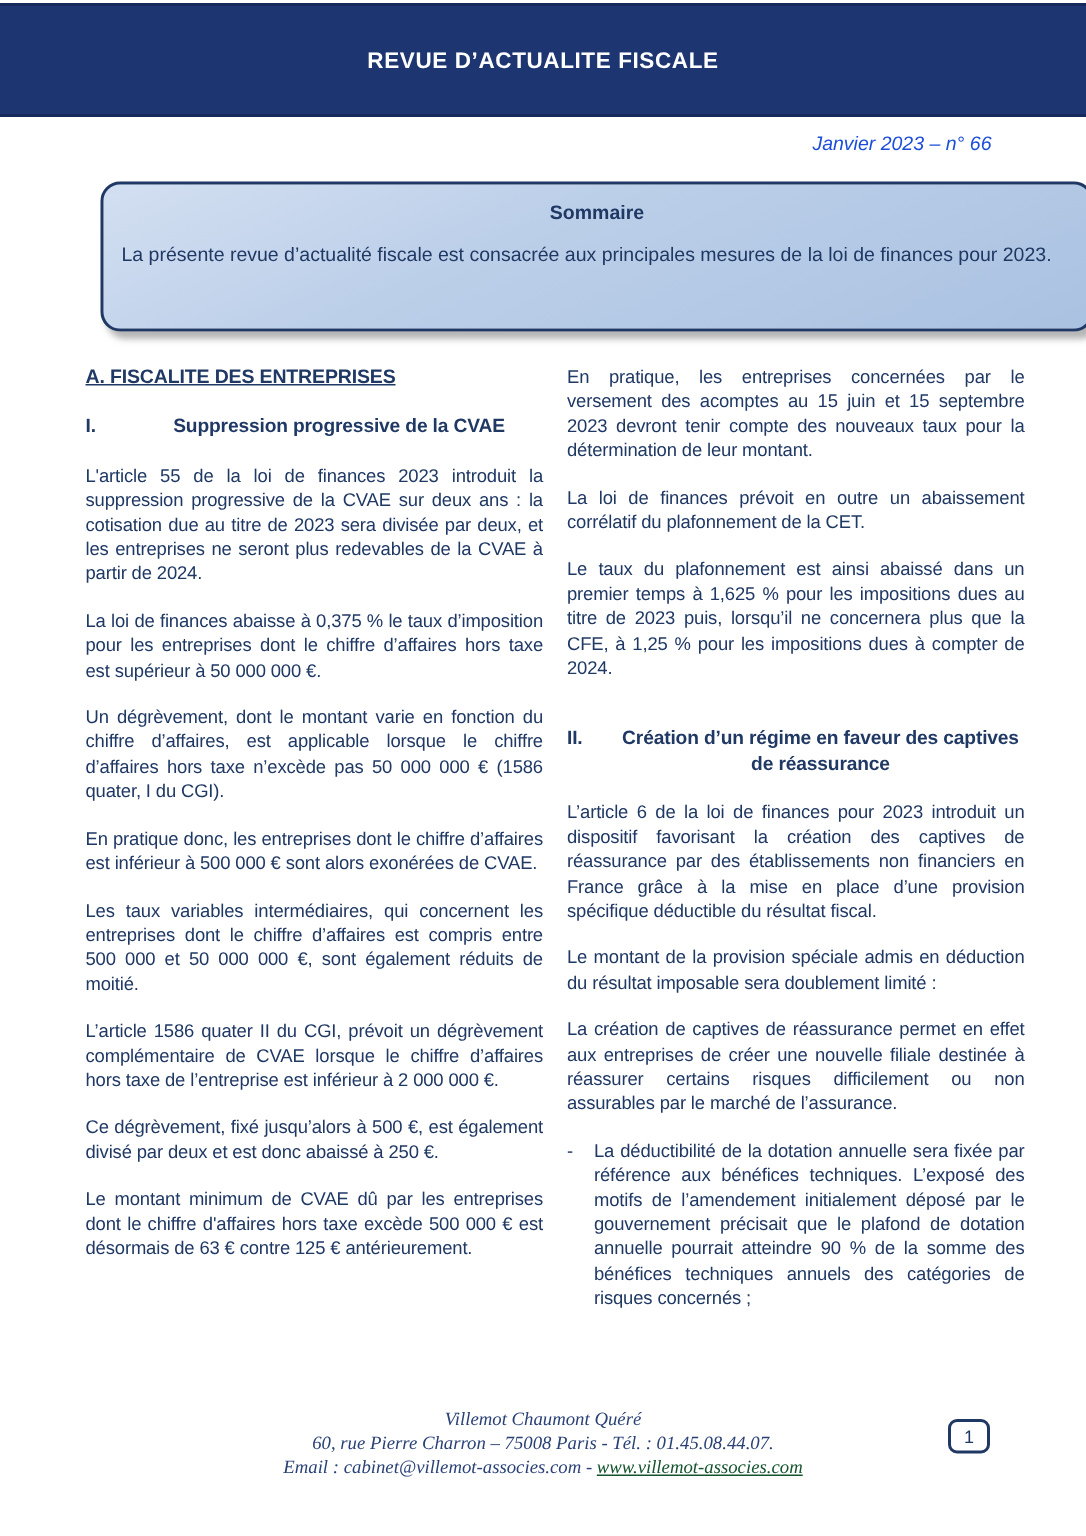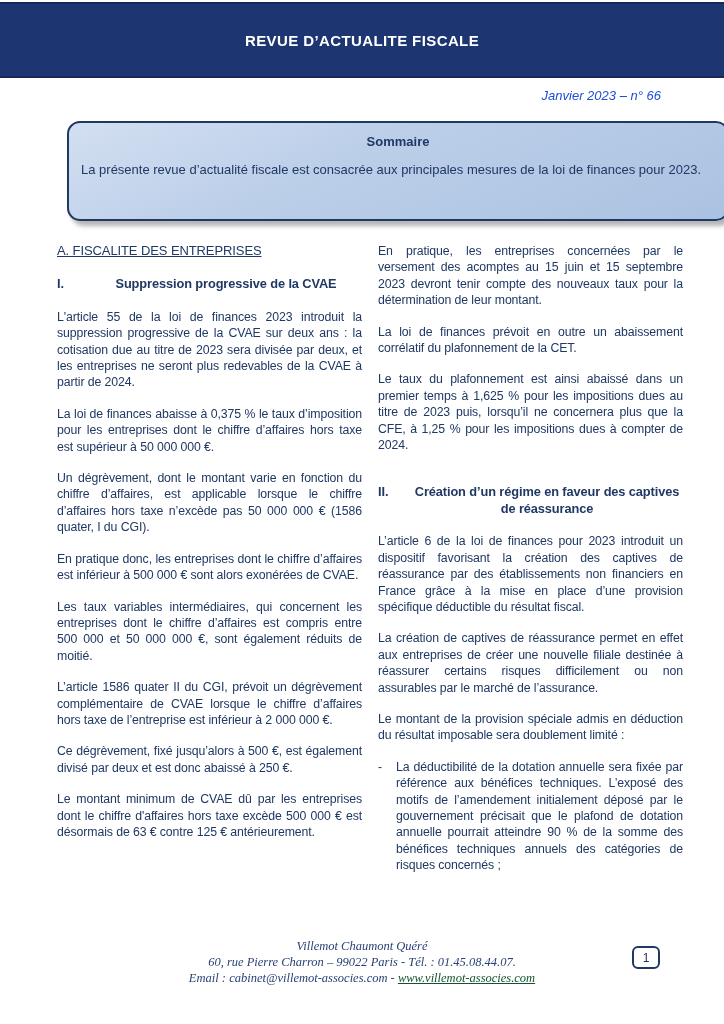--- a/index.html
+++ b/index.html
@@ -45,21 +45,21 @@
   
   .col{
     position:absolute;top:243px;width:305px;
     font-size:12.3px;line-height:16.4px;text-align:justify;
     letter-spacing:-.1px;
   }
   .col-left{left:57px;}
   .col-right{left:378px;}
   .para{margin:0 0 15px 0;}
   .section-heading{
-    font-weight:normal;text-decoration:underline;font-size:13px;
+    font-weight:bold;text-decoration:underline;font-size:13px;
     margin:0 0 17px 0;text-align:left;
   }
   .num-heading{
     display:flex;font-weight:bold;font-size:12.8px;margin:0 0 16px 0;text-align:left;
   }
   .num-heading .num{width:33px;flex:none;}
   .num-heading .htext{flex:1;text-align:center;}
   .spacer{height:16px;}
   .bullet-item{display:flex;margin:0 0 15px 0;}
   .bullet-item .dash{width:18px;flex:none;}
@@ -115,31 +115,31 @@
   <div class="col col-right">
     <p class="para">En pratique, les entreprises concernées par le versement des acomptes au 15&nbsp;juin et 15&nbsp;septembre 2023 devront tenir compte des nouveaux taux pour la détermination de leur montant.</p>
     <p class="para">La loi de finances prévoit en outre un abaissement corrélatif du plafonnement de la CET.</p>
     <p class="para">Le taux du plafonnement est ainsi abaissé dans un premier temps à 1,625&nbsp;% pour les impositions dues au titre de 2023 puis, lorsqu’il ne concernera plus que la CFE, à 1,25&nbsp;% pour les impositions dues à compter de 2024.</p>
     <div class="spacer"></div>
     <div class="num-heading">
       <span class="num">II.</span>
       <span class="htext">Création d’un régime en faveur des captives de réassurance</span>
     </div>
     <p class="para">L’article 6 de la loi de finances pour 2023 introduit un dispositif favorisant la création des captives de réassurance par des établissements non financiers en France grâce à la mise en place d’une provision spécifique déductible du résultat fiscal.</p>
+    <p class="para">Le montant de la provision spéciale admis en déduction du résultat imposable sera doublement limité&nbsp;:</p>
     <p class="para">La création de captives de réassurance permet en effet aux entreprises de créer une nouvelle filiale destinée à réassurer certains risques difficilement ou non assurables par le marché de l’assurance.</p>
-    <p class="para">Le montant de la provision spéciale admis en déduction du résultat imposable sera doublement limité&nbsp;:</p>
     <div class="bullet-item">
       <span class="dash">-</span>
       <span class="btext">La déductibilité de la dotation annuelle sera fixée par référence aux bénéfices techniques. L’exposé des motifs de l’amendement initialement déposé par le gouvernement précisait que le plafond de dotation annuelle pourrait atteindre 90&nbsp;% de la somme des bénéfices techniques annuels des catégories de risques concernés&nbsp;;</span>
     </div>
   </div>
 
   <div class="footer">
     <div>Villemot Chaumont Quéré</div>
-    <div>60, rue Pierre Charron – 99022 Paris - Tél. : 01.45.08.44.07.</div>
+    <div>60, rue Pierre Charron – 75008 Paris - Tél. : 01.45.08.44.07.</div>
     <div><span>Email : cabinet@villemot-associes.com - </span><span class="site-link">www.villemot-associes.com</span></div>
   </div>
 
   <div class="page-badge">
     <span>1</span>
   </div>
 
 </div>
 
 </body></html>

